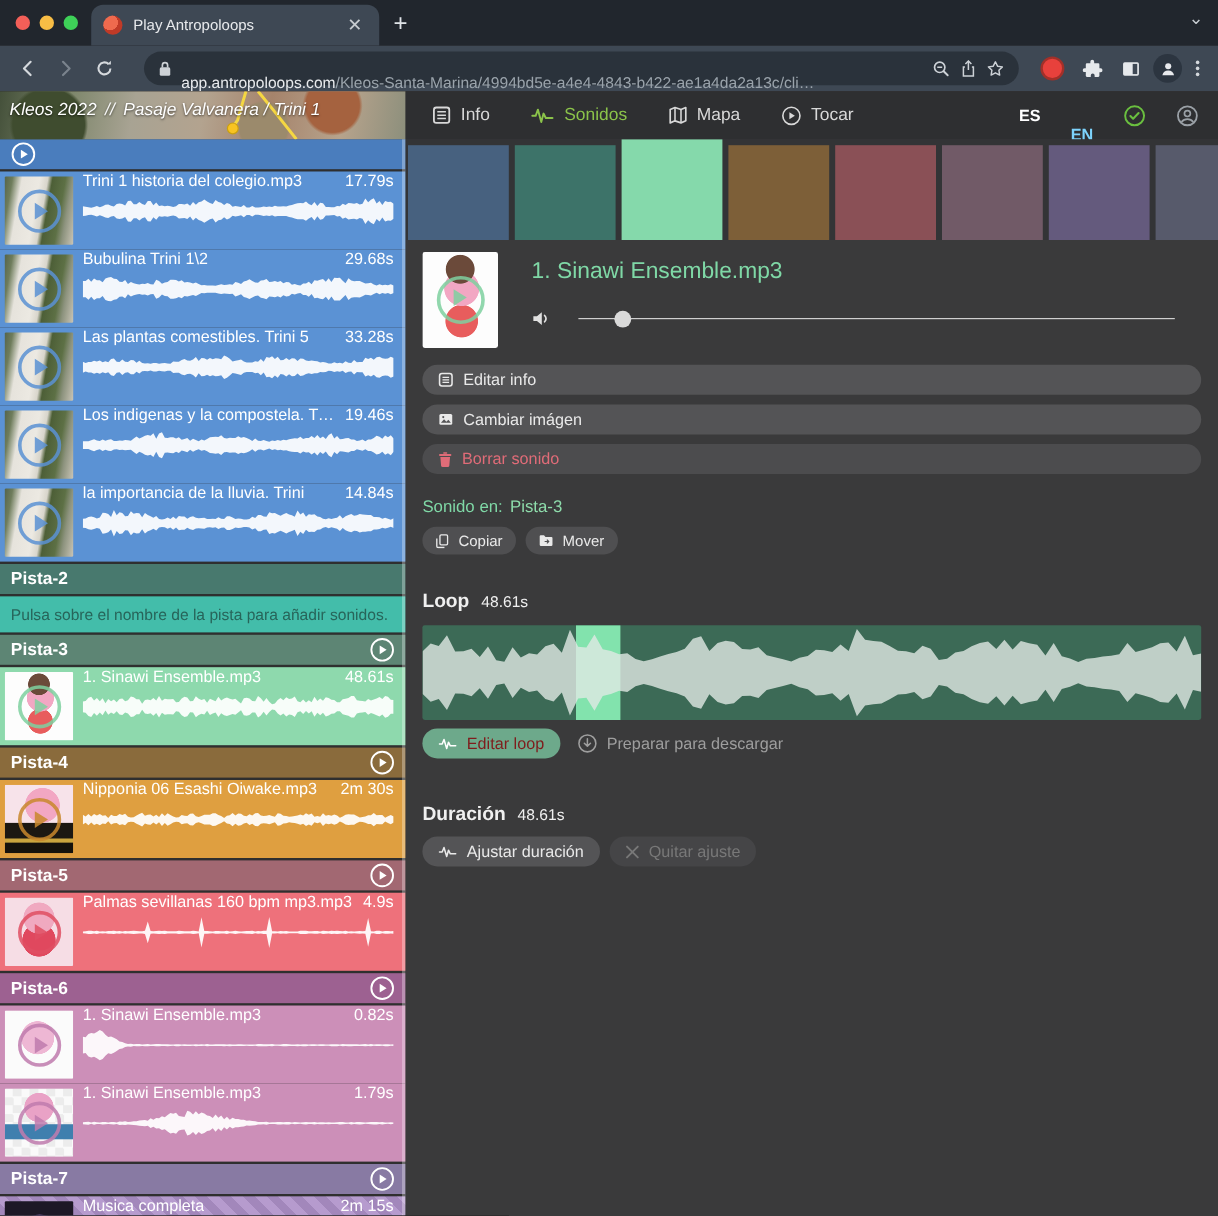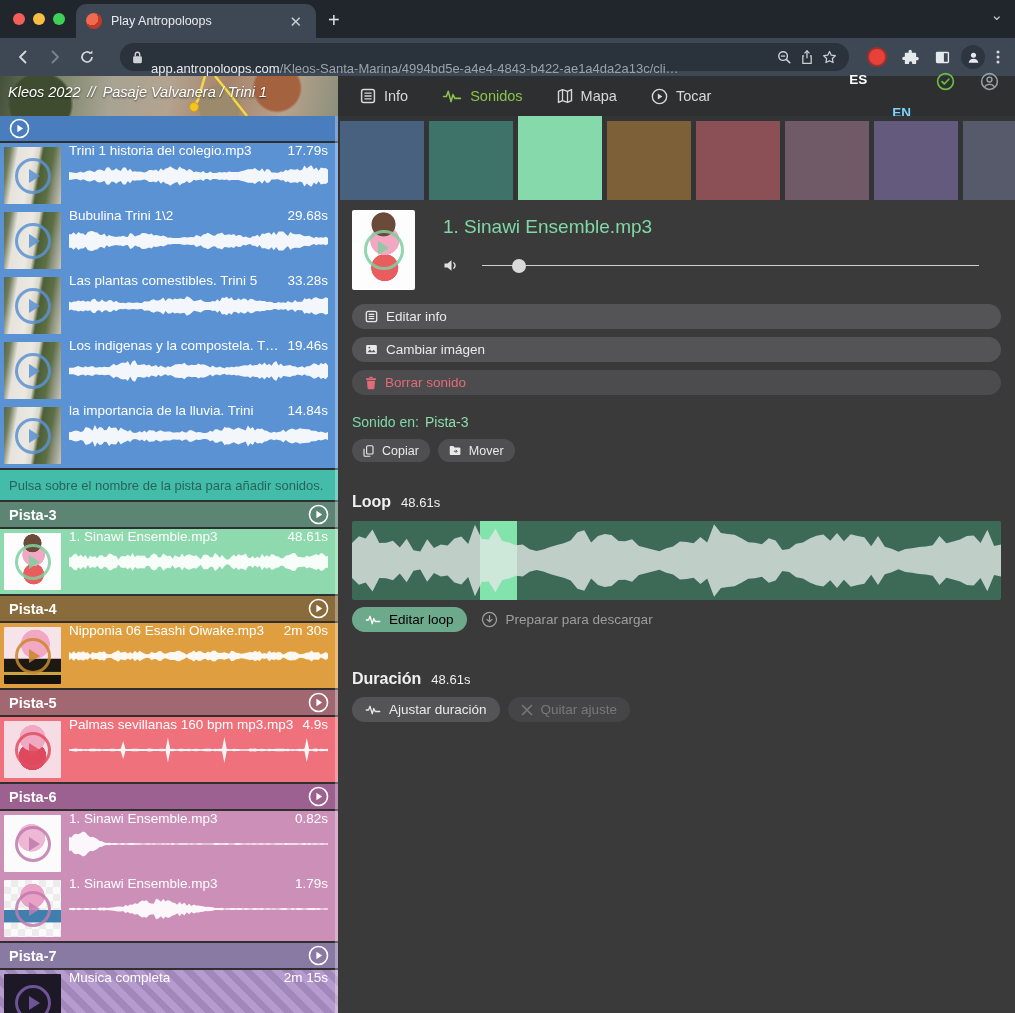--- a/index.html
+++ b/index.html
@@ -83,21 +83,21 @@
 
   
   .main{flex:1;display:flex;flex-direction:column;min-width:0;background:#3a3a3b;}
   .appnav{height:40px;background:#2e2f31;display:flex;align-items:center;padding:0 16px 0 22px;gap:34px;flex:0 0 auto;}
   .appnav .navitem{display:flex;align-items:center;gap:8px;color:#d8d8d8;font-size:14.5px;}
   .appnav .navitem.active{color:#8bc34a;}
   .appnav .spacer{flex:1;}
   .lang{font-size:13.5px;font-weight:bold;}
   .lang.primary{color:#fff;}
   .lang.secondary{color:#7dd3fc;margin-top:33px;}
-  .nav-right{display:flex;gap:25px;}
+  .nav-right{display:flex;align-items:center;gap:25px;}
   .checkcircle{color:#6abf3f;display:flex;}
   .personcircle{color:#9aa0a6;display:flex;}
 
   .swatches{height:84px;display:flex;align-items:flex-end;gap:5px;padding-left:2px;overflow:hidden;flex:0 0 auto;background:#333436;}
   .swatch{width:84px;height:79px;flex:0 0 auto;}
   .swatch.sel{height:84px;}
 
   .content{padding:10px 14px 0 14px;}
   .head-row{display:flex;gap:28px;}
   .thumb-lg{position:relative;width:63px;height:80px;border-radius:2px;flex:0 0 auto;}
@@ -109,21 +109,21 @@
   .vol-slider{position:relative;flex:1;height:14px;}
   .vol-line{position:absolute;left:0;right:0;top:6px;height:1.5px;background:#cfcfcf;}
   .vol-knob{position:absolute;top:0;left:5.5%;width:14px;height:14px;border-radius:50%;background:#d9d9d9;}
 
   .btn-row{display:flex;gap:8px;margin-top:14px;flex-direction:column;}
   .pill{display:inline-flex;align-items:center;gap:8px;height:25px;padding:0 13px;border-radius:13px;background:#545456;color:#e9e9e9;font-size:13.5px;white-space:nowrap;}
   .pill .picon{display:flex;color:#e9e9e9;}
   .pill.danger{background:#4c4c4e;color:#e06c78;}
   .pill.danger .picon{color:#e06c78;}
   .pill.small{height:23px;padding:0 11px;font-size:12.5px;background:#4f4f51;}
-  .pill.mint{background:#6da98b;color:#000000;}
+  .pill.mint{background:#6da98b;color:#7f1d1d;}
   .pill.mint .picon{color:#fff;}
   .pill.disabled{background:#454547;color:#787878;}
   .pill.disabled .picon{color:#787878;}
 
   .soundin{margin-top:19px;font-size:14px;color:#7fd8a6;}
   .soundin .tracklink{color:#8edcab;margin-left:6px;}
   .copymove{display:flex;gap:8px;margin-top:9px;}
 
   .sect-label{margin-top:31px;display:flex;align-items:baseline;gap:10px;color:#f0f0f0;}
   .sect-label .big{font-size:16px;font-weight:bold;}
@@ -324,20 +324,23 @@
                 </div>
                 <div class="clip-wave">
                   <svg viewBox="0 0 265 30" preserveAspectRatio="none">
                     <polygon points="0.0,11.2 2.4,11.1 4.8,9.9 7.2,9.5 9.6,10.1 12.0,11.0 14.5,10.3 16.9,6.3 19.3,6.6 21.7,7.4 24.1,9.8 26.5,4.0 28.9,8.4 31.3,5.9 33.7,6.5 36.1,9.2 38.5,8.9 41.0,5.0 43.4,7.2 45.8,6.5 48.2,6.7 50.6,10.0 53.0,6.5 55.4,8.2 57.8,9.2 60.2,10.4 62.6,9.0 65.0,11.4 67.5,11.9 69.9,11.6 72.3,10.3 74.7,11.4 77.1,9.6 79.5,11.4 81.9,9.1 84.3,9.5 86.7,9.5 89.1,11.2 91.5,9.9 94.0,9.3 96.4,10.5 98.8,10.8 101.2,10.6 103.6,10.4 106.0,11.4 108.4,11.6 110.8,11.2 113.2,11.6 115.6,10.1 118.0,11.2 120.5,11.4 122.9,9.3 125.3,9.3 127.7,10.2 130.1,11.4 132.5,11.1 134.9,11.2 137.3,11.9 139.7,11.9 142.1,11.4 144.5,9.7 147.0,10.7 149.4,8.2 151.8,8.2 154.2,9.5 156.6,9.7 159.0,5.9 161.4,6.8 163.8,6.5 166.2,7.7 168.6,8.7 171.0,7.6 173.5,6.5 175.9,7.7 178.3,8.4 180.7,9.6 183.1,4.4 185.5,7.8 187.9,6.1 190.3,9.6 192.7,7.6 195.1,7.9 197.5,7.6 200.0,9.5 202.4,9.8 204.8,11.2 207.2,11.8 209.6,10.8 212.0,11.6 214.4,10.9 216.8,10.4 219.2,8.4 221.6,11.0 224.0,9.2 226.5,8.1 228.9,7.4 231.3,8.8 233.7,8.4 236.1,7.3 238.5,7.8 240.9,7.9 243.3,8.2 245.7,8.2 248.1,9.8 250.5,9.8 253.0,10.1 255.4,11.3 257.8,10.5 260.2,11.2 262.6,12.1 265.0,10.9 265.0,19.1 262.6,17.9 260.2,18.8 257.8,19.5 255.4,18.7 253.0,19.9 250.5,20.2 248.1,20.2 245.7,21.8 243.3,21.8 240.9,22.1 238.5,22.2 236.1,22.7 233.7,21.6 231.3,21.2 228.9,22.6 226.5,21.9 224.0,20.8 221.6,19.0 219.2,21.6 216.8,19.6 214.4,19.1 212.0,18.4 209.6,19.2 207.2,18.2 204.8,18.8 202.4,20.2 200.0,20.5 197.5,22.4 195.1,22.1 192.7,22.4 190.3,20.4 187.9,23.9 185.5,22.2 183.1,25.6 180.7,20.4 178.3,21.6 175.9,22.3 173.5,23.5 171.0,22.4 168.6,21.3 166.2,22.3 163.8,23.5 161.4,23.2 159.0,24.1 156.6,20.3 154.2,20.5 151.8,21.8 149.4,21.8 147.0,19.3 144.5,20.3 142.1,18.6 139.7,18.1 137.3,18.1 134.9,18.8 132.5,18.9 130.1,18.6 127.7,19.8 125.3,20.7 122.9,20.7 120.5,18.6 118.0,18.8 115.6,19.9 113.2,18.4 110.8,18.8 108.4,18.4 106.0,18.6 103.6,19.6 101.2,19.4 98.8,19.2 96.4,19.5 94.0,20.7 91.5,20.1 89.1,18.8 86.7,20.5 84.3,20.5 81.9,20.9 79.5,18.6 77.1,20.4 74.7,18.6 72.3,19.7 69.9,18.4 67.5,18.1 65.0,18.6 62.6,21.0 60.2,19.6 57.8,20.8 55.4,21.8 53.0,23.5 50.6,20.0 48.2,23.3 45.8,23.5 43.4,22.8 41.0,25.0 38.5,21.1 36.1,20.8 33.7,23.5 31.3,24.1 28.9,21.6 26.5,26.0 24.1,20.2 21.7,22.6 19.3,23.4 16.9,23.7 14.5,19.7 12.0,19.0 9.6,19.9 7.2,20.5 4.8,20.1 2.4,18.9 0.0,18.8" fill="rgba(255,255,255,0.93)"></polygon>
                   </svg>
                 </div>
               </div>
             </div>
           </div>
           <div class="track">
+            <div class="track-head" style="background: rgb(72, 121, 110);">
+              <span class="track-name">Pista-2</span>
+            </div>
             <div class="track-hint" style="background: rgb(67, 189, 170); color: rgb(39, 101, 90);">Pulsa sobre el nombre de la pista para añadir sonidos.</div>
           </div>
           <div class="track">
             <div class="track-head" style="background: rgb(93, 133, 116);">
               <span class="track-name">Pista-3</span>
               <span class="playcircle">
                 <svg width="21" height="21" viewBox="0 0 20 20">
                   <circle cx="10" cy="10" r="8.6" fill="none" stroke="currentColor" stroke-width="1.5"></circle>
                   <path d="M8 6.5v7l5.5-3.5z" fill="currentColor"></path>
                 </svg>

